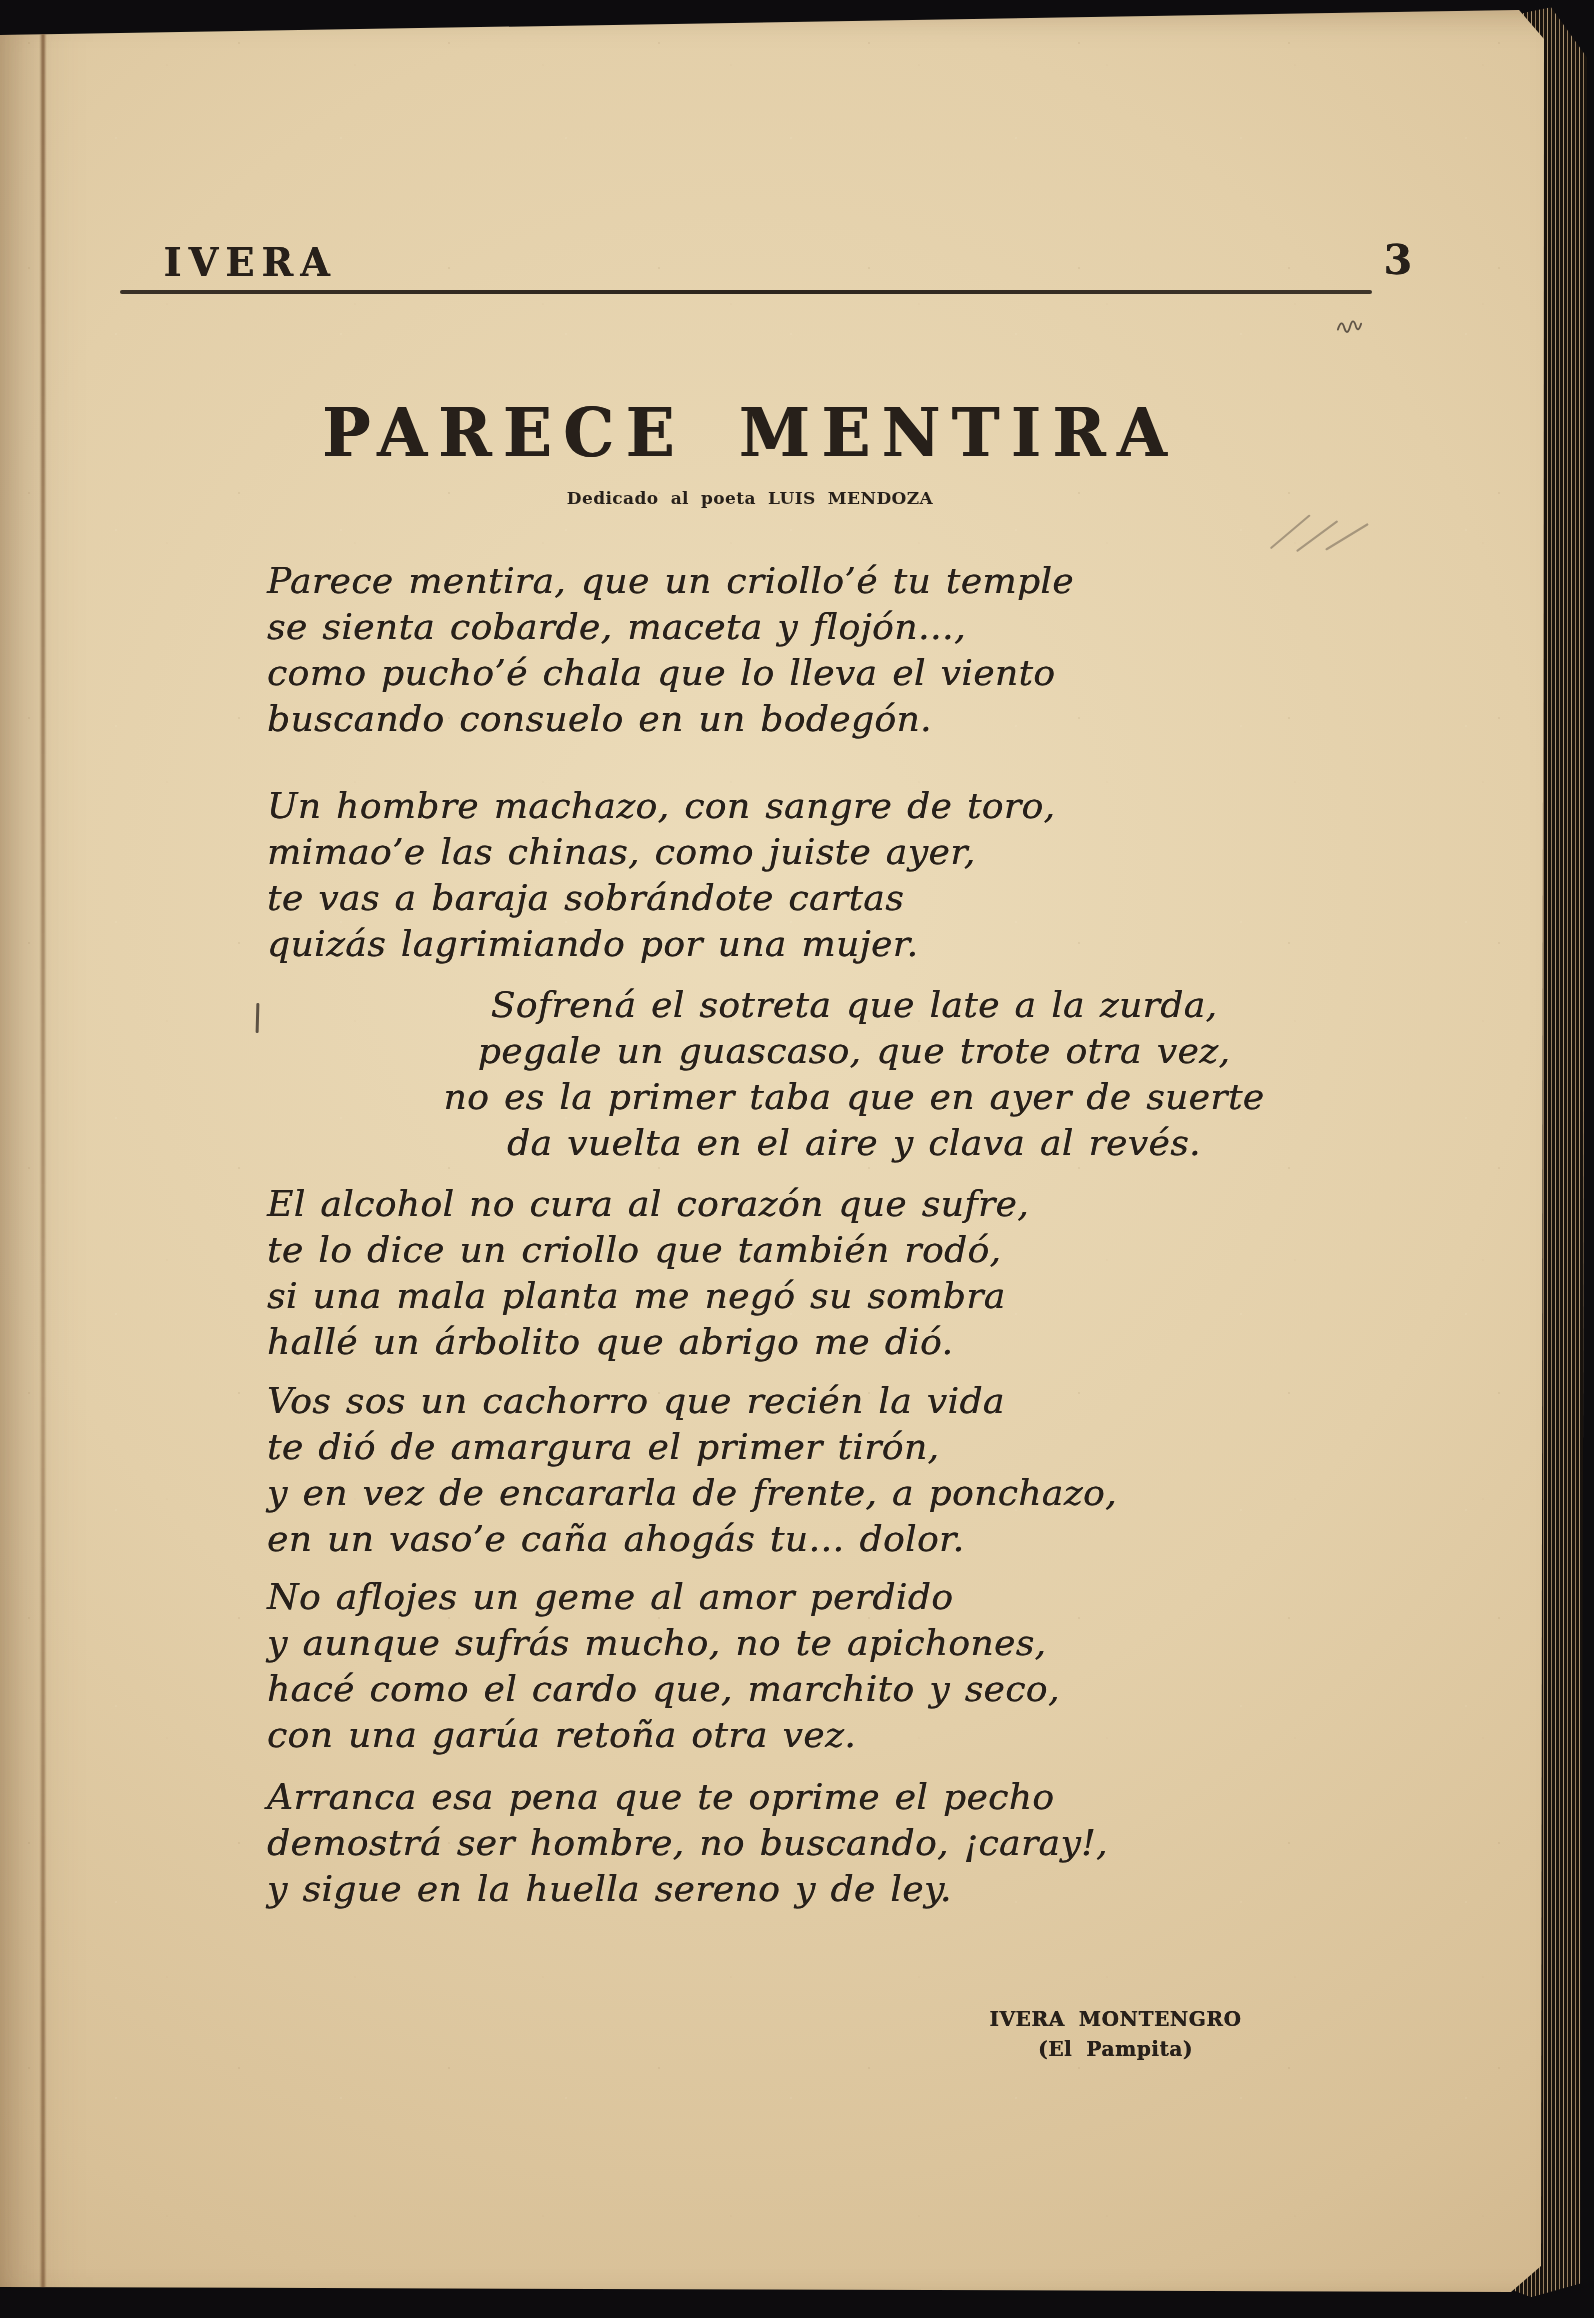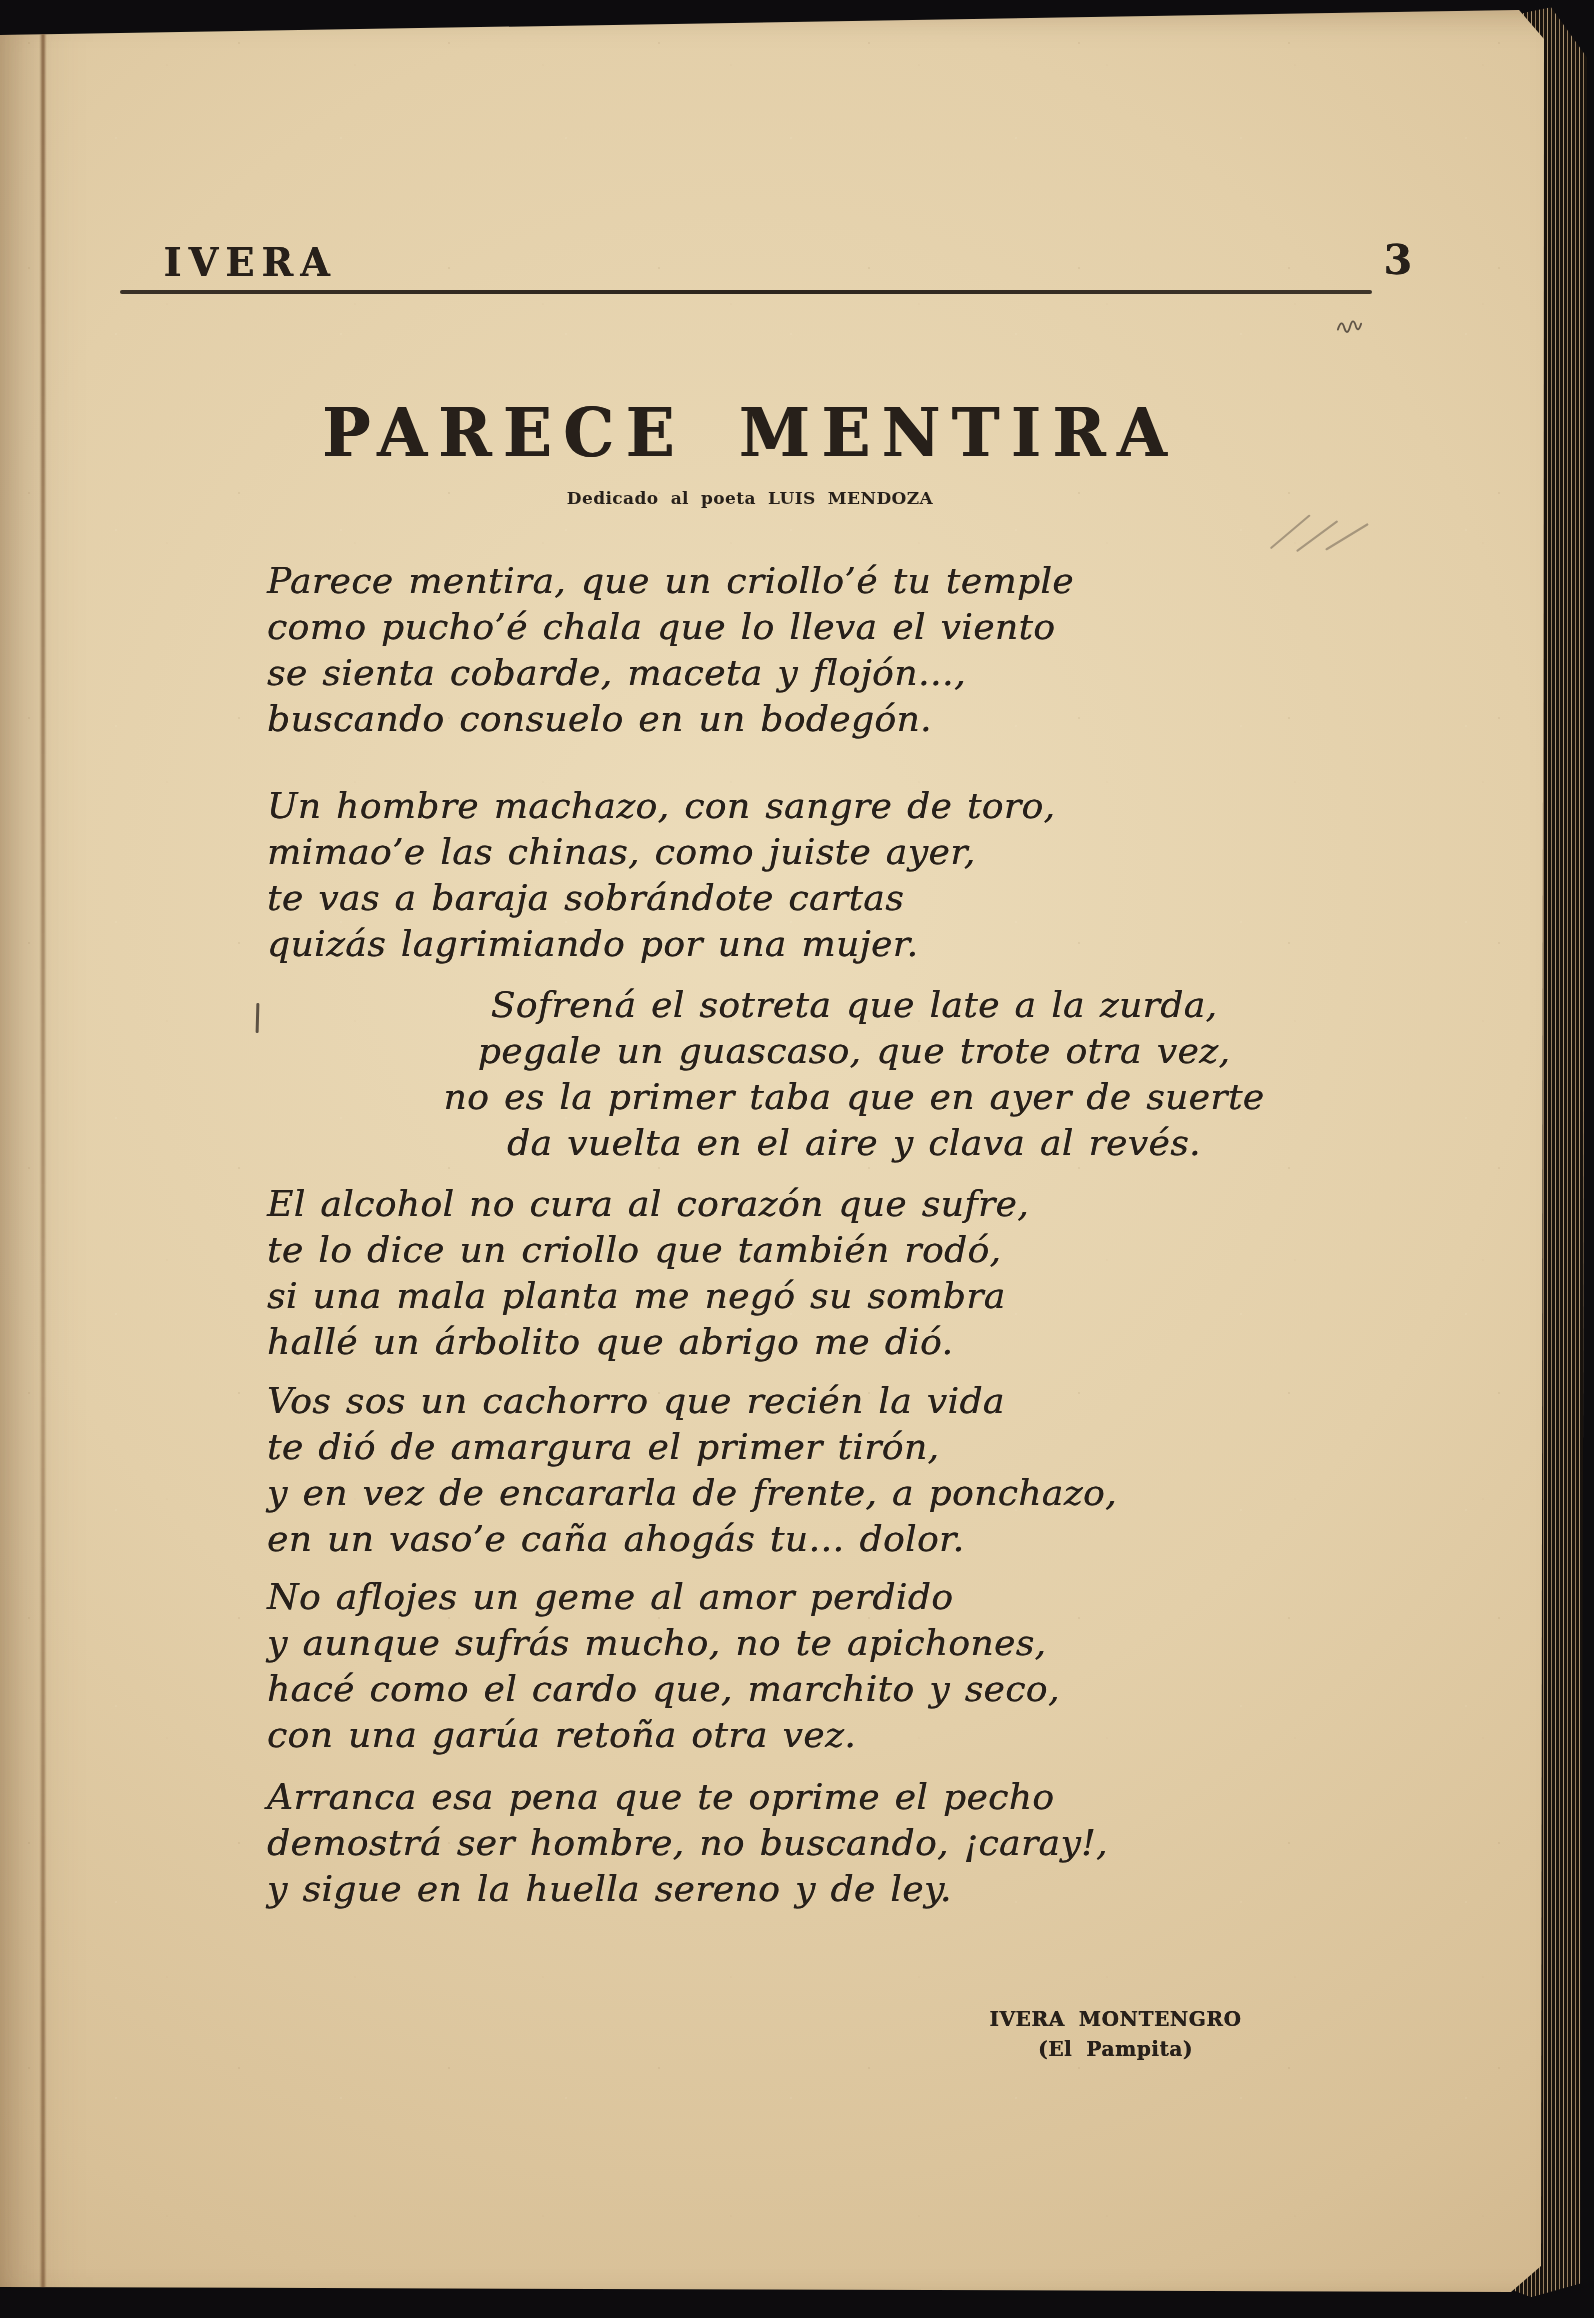--- a/index.html
+++ b/index.html
@@ -125,22 +125,22 @@
     </div>
 
     <div class="header-rule"></div>
 
     <div class="poem-title">PARECE MENTIRA</div>
 
     <div class="dedication">Dedicado al poeta LUIS MENDOZA</div>
 
     <div class="stanza s1">
       <div class="line">Parece mentira, que un criollo’é tu temple</div>
+      <div class="line">se sienta cobarde, maceta y flojón…,</div>
       <div class="line">como pucho’é chala que lo lleva el viento</div>
-      <div class="line">se sienta cobarde, maceta y flojón…,</div>
       <div class="line">buscando consuelo en un bodegón.</div>
     </div>
 
     <div class="stanza s2">
       <div class="line">Un hombre machazo, con sangre de toro,</div>
       <div class="line">mimao’e las chinas, como juiste ayer,</div>
       <div class="line">te vas a baraja sobrándote cartas</div>
       <div class="line">quizás lagrimiando por una mujer.</div>
     </div>
 

